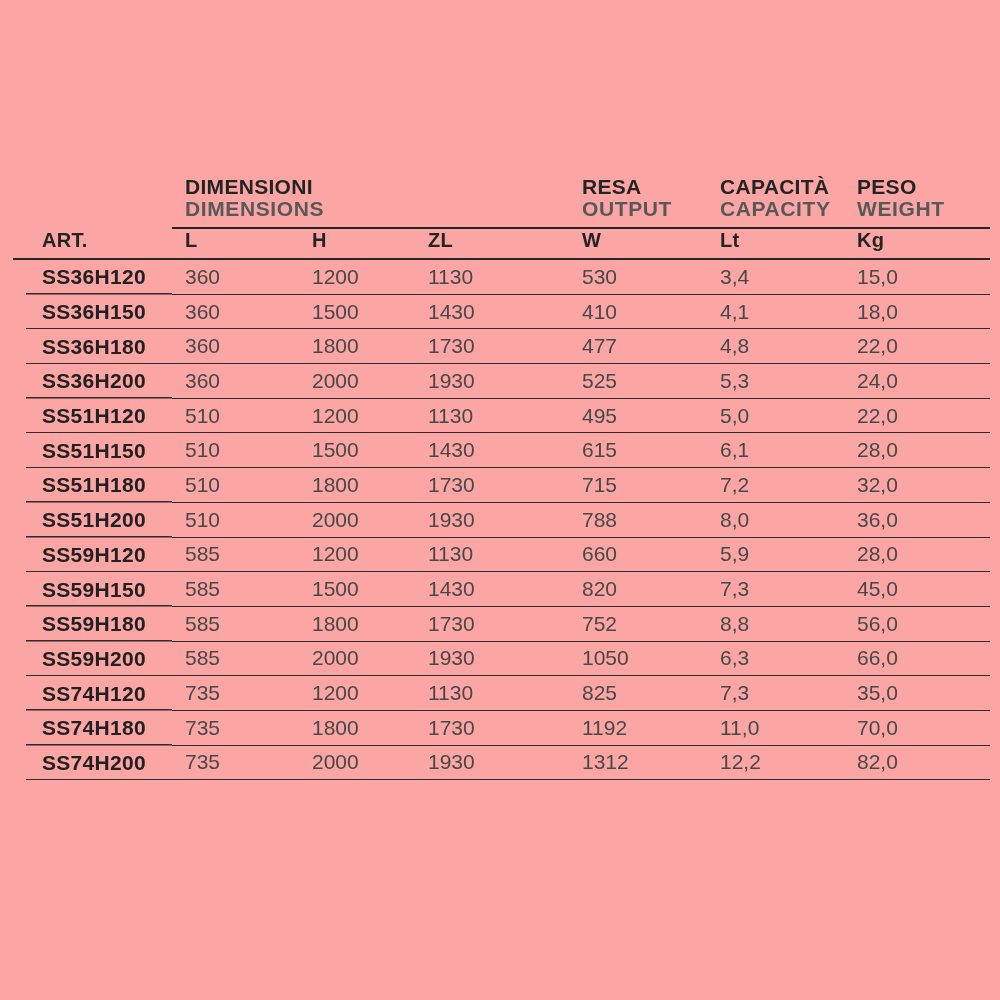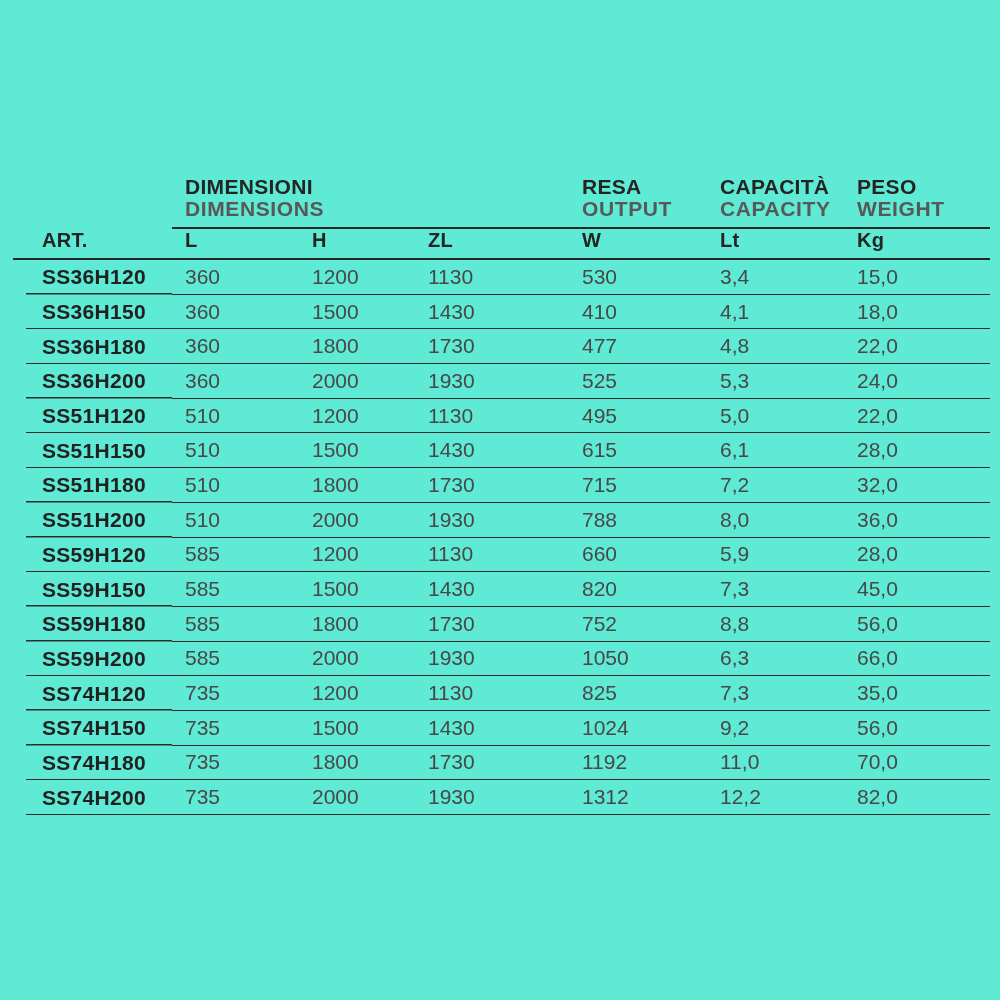--- a/index.html
+++ b/index.html
@@ -5,21 +5,21 @@
   html, body {
     margin: 0;
     padding: 0;
     background: #ffffff;
     font-family: "Liberation Sans", sans-serif;
   }
   .sheet {
     position: relative;
     width: 1000px;
     height: 1000px;
-    background: #5eead4;
+    background: #fca5a5;
     overflow: hidden;
   }
   table.spec-table {
     position: absolute;
     left: 13px;
     top: 170px;
     width: 977px;
     border-collapse: separate;
     border-spacing: 0;
     table-layout: fixed;
@@ -248,29 +248,20 @@
         <tr>
           <td class="art">SS74H120</td>
           <td class="num">735</td>
           <td class="num">1200</td>
           <td class="num">1130</td>
           <td class="num">825</td>
           <td class="num">7,3</td>
           <td class="num">35,0</td>
         </tr>
         <tr>
-          <td class="art">SS74H150</td>
-          <td class="num">735</td>
-          <td class="num">1500</td>
-          <td class="num">1430</td>
-          <td class="num">1024</td>
-          <td class="num">9,2</td>
-          <td class="num">56,0</td>
-        </tr>
-        <tr>
           <td class="art">SS74H180</td>
           <td class="num">735</td>
           <td class="num">1800</td>
           <td class="num">1730</td>
           <td class="num">1192</td>
           <td class="num">11,0</td>
           <td class="num">70,0</td>
         </tr>
         <tr>
           <td class="art">SS74H200</td>

